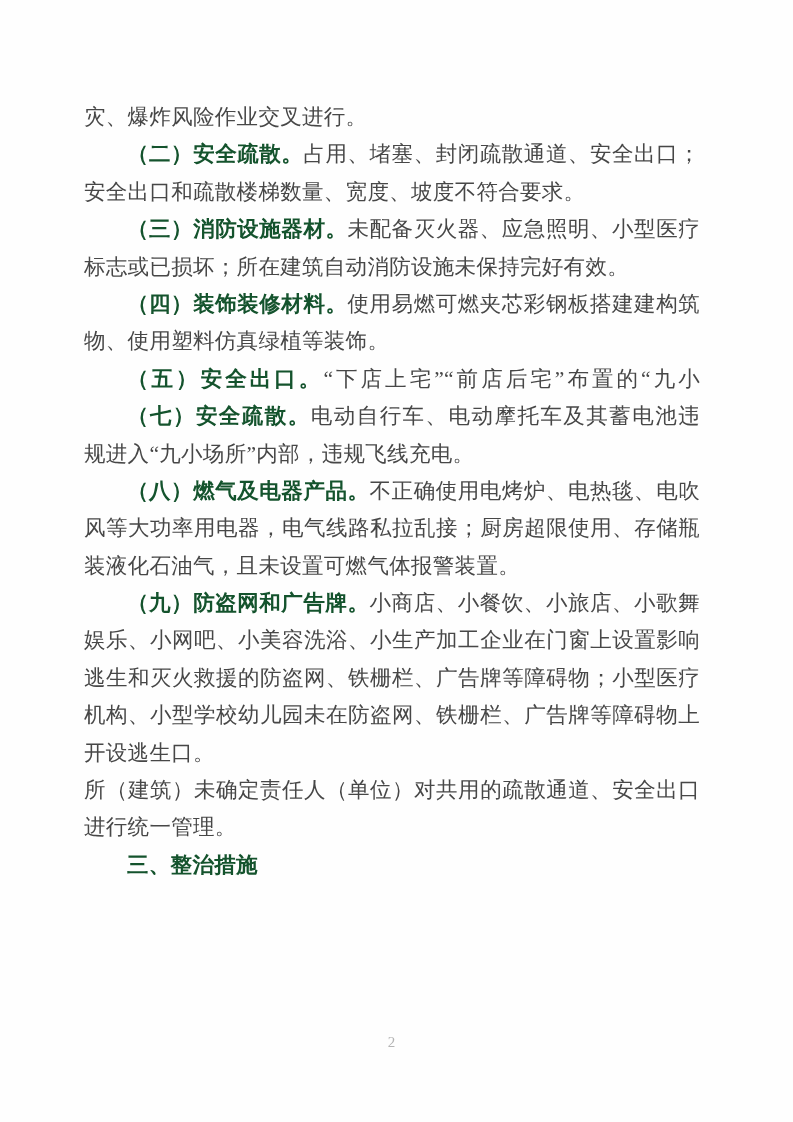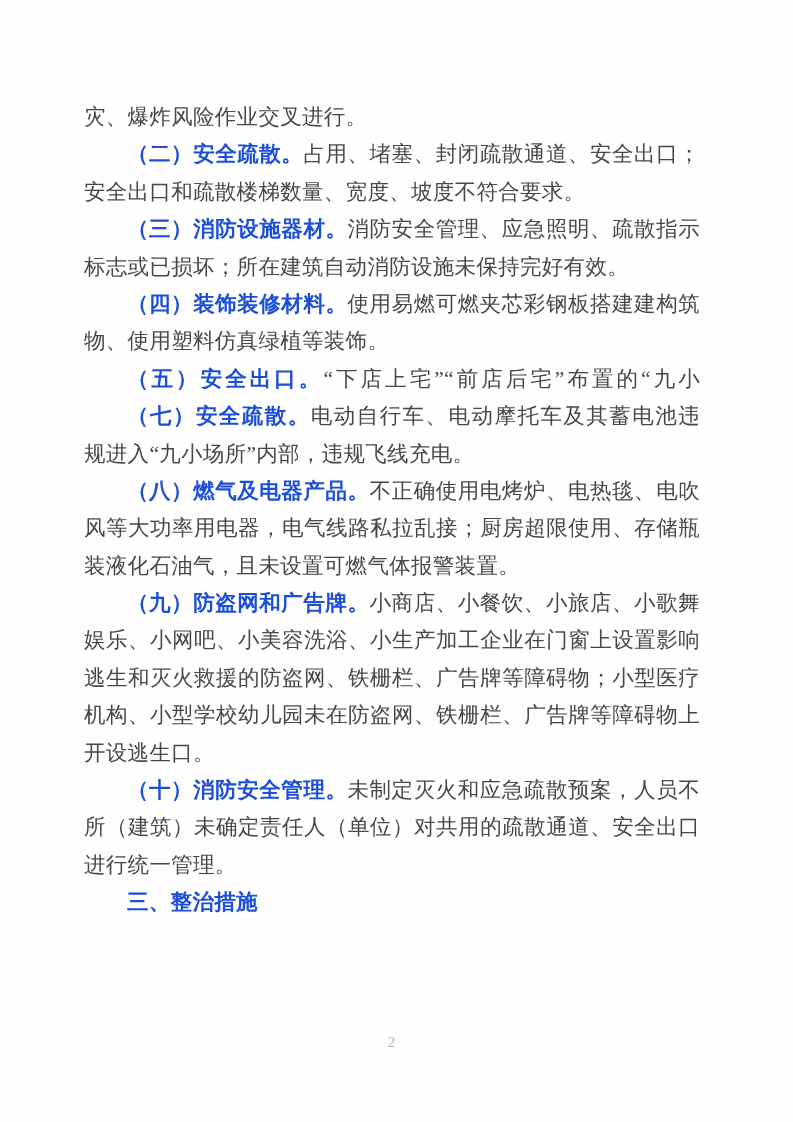--- a/index.html
+++ b/index.html
@@ -32,21 +32,21 @@
   .line.indent {
     text-indent: 2em;
   }
   .line.fill {
     text-align: justify;
     text-align-last: justify;
     text-justify: inter-character;
   }
   .line b {
     font-weight: bold;
-    color: #1d4ed8;
+    color: #14532d;
     font-family: Liberation Serif, serif;
   }
   .line.heading {
     font-weight: bold;
     color: #383838;
   }
   .page-number {
     position: absolute;
     left: 0;
     right: 10px;
@@ -58,34 +58,33 @@
   }
 </style>
 </head>
 <body>
 
 <div class="page">
   <div class="text-column" id="text-column">
       <div class="line"><span>灾、爆炸风险作业交叉进行。</span></div>
       <div class="line indent fill"><b>（二）安全疏散。</b><span>占用、堵塞、封闭疏散通道、安全出口；</span></div>
       <div class="line"><span>安全出口和疏散楼梯数量、宽度、坡度不符合要求。</span></div>
-      <div class="line indent fill"><b>（三）消防设施器材。</b><span>消防安全管理、应急照明、疏散指示</span></div>
+      <div class="line indent fill"><b>（三）消防设施器材。</b><span>未配备灭火器、应急照明、小型医疗</span></div>
       <div class="line"><span>标志或已损坏；所在建筑自动消防设施未保持完好有效。</span></div>
       <div class="line indent fill"><b>（四）装饰装修材料。</b><span>使用易燃可燃夹芯彩钢板搭建建构筑</span></div>
       <div class="line"><span>物、使用塑料仿真绿植等装饰。</span></div>
       <div class="line indent fill"><b>（五）安全出口。</b><span>“下店上宅”“前店后宅”布置的“九小</span></div>
       <div class="line indent fill"><b>（七）安全疏散。</b><span>电动自行车、电动摩托车及其蓄电池违</span></div>
       <div class="line"><span>规进入“九小场所”内部，违规飞线充电。</span></div>
       <div class="line indent fill"><b>（八）燃气及电器产品。</b><span>不正确使用电烤炉、电热毯、电吹</span></div>
       <div class="line fill"><span>风等大功率用电器，电气线路私拉乱接；厨房超限使用、存储瓶</span></div>
       <div class="line"><span>装液化石油气，且未设置可燃气体报警装置。</span></div>
       <div class="line indent fill"><b>（九）防盗网和广告牌。</b><span>小商店、小餐饮、小旅店、小歌舞</span></div>
       <div class="line fill"><span>娱乐、小网吧、小美容洗浴、小生产加工企业在门窗上设置影响</span></div>
       <div class="line fill"><span>逃生和灭火救援的防盗网、铁栅栏、广告牌等障碍物；小型医疗</span></div>
       <div class="line fill"><span>机构、小型学校幼儿园未在防盗网、铁栅栏、广告牌等障碍物上</span></div>
       <div class="line"><span>开设逃生口。</span></div>
-      <div class="line indent fill"><b>（十）消防安全管理。</b><span>未制定灭火和应急疏散预案，人员不</span></div>
       <div class="line fill"><span>所（建筑）未确定责任人（单位）对共用的疏散通道、安全出口</span></div>
       <div class="line"><span>进行统一管理。</span></div>
       <div class="line indent heading"><b>三、整治措施</b></div>
     </div>
   <div class="page-number">2</div>
 </div>
 
 </body></html>

